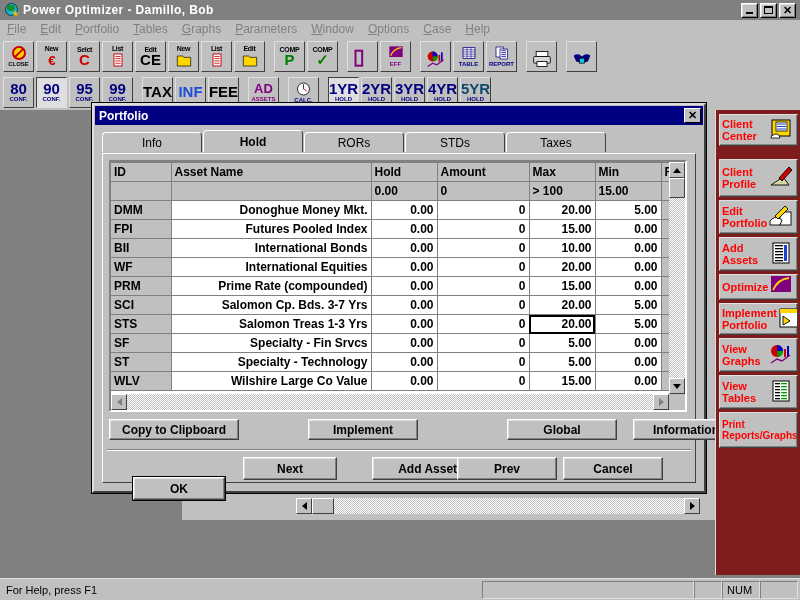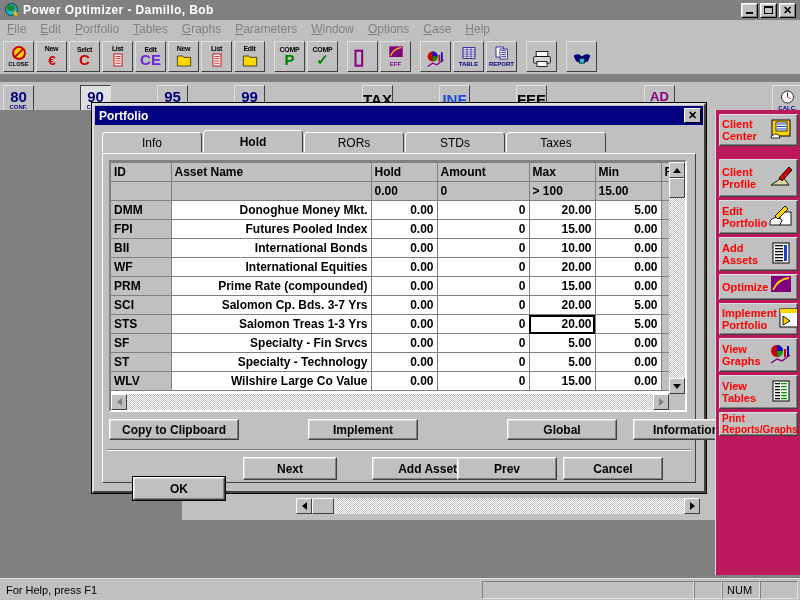--- a/index.html
+++ b/index.html
@@ -77,21 +77,21 @@
   .menu-item u { text-decoration: underline; }
 
   
   .toolbar {
     position: absolute; left: 0; width: 800px;
     background: #c0c0c0;
     display: flex; align-items: center;
     padding-left: 3px;
   }
   .toolbar.row1 { top: 38px; height: 36px; }
-  .toolbar.row2 { top: 82px; height: 36px; gap: 44px; }
+  .toolbar.row2 { top: 74px; height: 36px; }
   .tbtn {
     width: 31px; height: 31px;
     background: #c0c0c0;
     border: 1px solid #dfdfdf;
     border-right-color: #404040; border-bottom-color: #404040;
     margin-right: 2px;
     position: relative;
     display: flex; flex-direction: column;
     align-items: center; justify-content: center;
     overflow: hidden;
@@ -295,21 +295,21 @@
   }
   .sep-line {
     position: absolute; left: 4px; right: 4px; height: 2px;
     border-top: 1px solid #808080;
     border-bottom: 1px solid #ffffff;
   }
 
   
   .sidebar {
     position: absolute; left: 715px; top: 110px; width: 85px; height: 465px;
-    background: #be185d;
+    background: #7f1d1d;
     border-left: 1px solid #dfdfdf;
     padding: 4px 3px 0 3px;
   }
   .sbtn {
     width: 79px;
     background: #c0c0c0;
     border: 1px solid #dfdfdf;
     border-right-color:#404040; border-bottom-color:#404040;
     box-shadow: inset -1px -1px 0 #808080;
     margin-bottom: 3px;
@@ -415,21 +415,21 @@
             <rect x="6" y="3" width="12" height="18" fill="#ffffff" stroke="#cc0000" stroke-width="1.4"></rect>
             <rect x="8" y="6" width="8" height="1.2" fill="#cc0000"></rect>
             <rect x="8" y="9.4" width="8" height="1.2" fill="#cc0000"></rect>
             <rect x="8" y="12.8" width="8" height="1.2" fill="#cc0000"></rect>
             <rect x="8" y="16.2" width="8" height="1.2" fill="#cc0000"></rect>
           </svg>
         </div>
       </div>
       <div class="tbtn">
         <div class="cap" style="color: rgb(0, 0, 0);">Edit</div>
-        <div class="big" style="color: #6d28d9;">CE</div>
+        <div class="big" style="color: #000000;">CE</div>
       </div>
       <div class="tbtn">
         <div class="cap" style="color: rgb(0, 0, 0);">New</div>
         <div class="ico-box">
           <svg width="20" height="16" viewBox="0 0 24 24" style="display: block; margin: 0px auto;">
             <path d="M2 6h8l2 2h10v13H2z" fill="#ffd700" stroke="#000" stroke-width="1"></path>
           </svg>
         </div>
       </div>
       <div class="tbtn">
@@ -924,21 +924,21 @@
             <rect x="12" y="10" width="6" height="1.3" fill="#00a000"></rect>
             <rect x="6" y="13" width="5" height="1.3" fill="#000"></rect>
             <rect x="12" y="13" width="6" height="1.3" fill="#00a000"></rect>
             <rect x="6" y="16" width="5" height="1.3" fill="#000"></rect>
             <rect x="12" y="16" width="6" height="1.3" fill="#00a000"></rect>
             <rect x="6" y="19" width="5" height="1.3" fill="#000"></rect>
             <rect x="12" y="19" width="6" height="1.3" fill="#00a000"></rect>
           </svg>
         </div>
       </div>
-      <div class="sbtn" style="height: 24px;">
+      <div class="sbtn" style="height: 36px;">
         <div class="lbl small">Print<br>Reports/Graphs</div>
         <div class="ic">
           <svg width="24" height="24" viewBox="0 0 24 24" style="display: block;">
             <rect x="1" y="4" width="9" height="13" fill="#ffffff" stroke="#000" stroke-width="0.9"></rect>
             <rect x="2.5" y="6" width="6" height="1" fill="#2040d0"></rect>
             <rect x="2.5" y="8.6" width="6" height="1" fill="#2040d0"></rect>
             <rect x="2.5" y="11.2" width="6" height="1" fill="#2040d0"></rect>
             <rect x="2.5" y="13.8" width="6" height="1" fill="#2040d0"></rect>
             <rect x="7" y="7" width="8" height="13" fill="#ffffff" stroke="#000" stroke-width="0.9"></rect>
             <circle cx="19" cy="11" r="5" fill="#cc0000"></circle>

